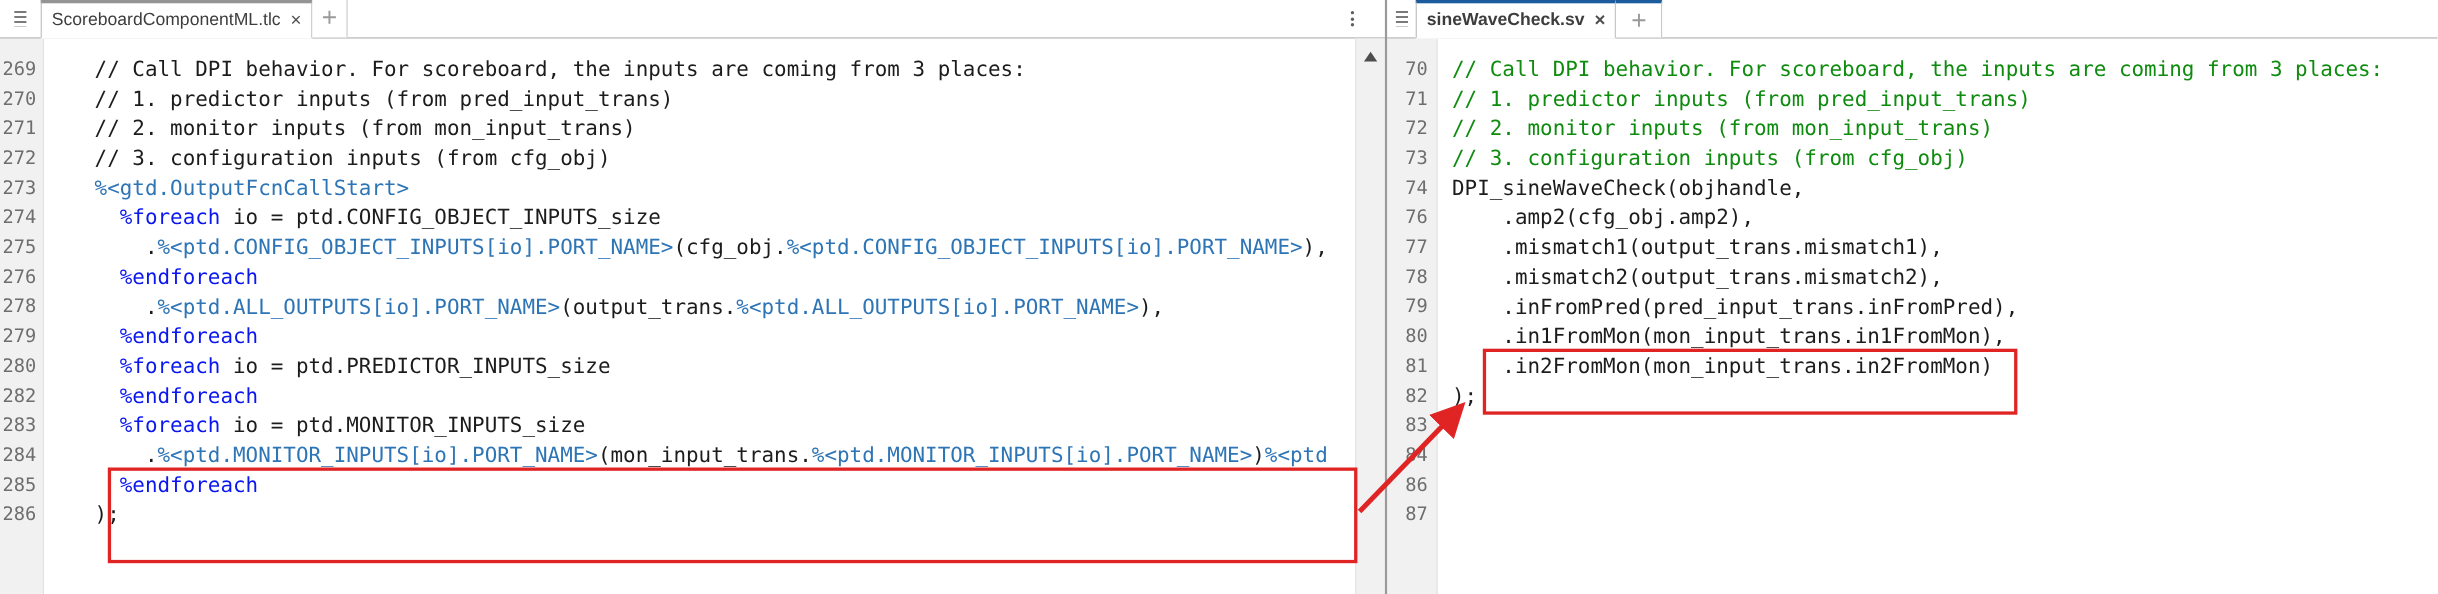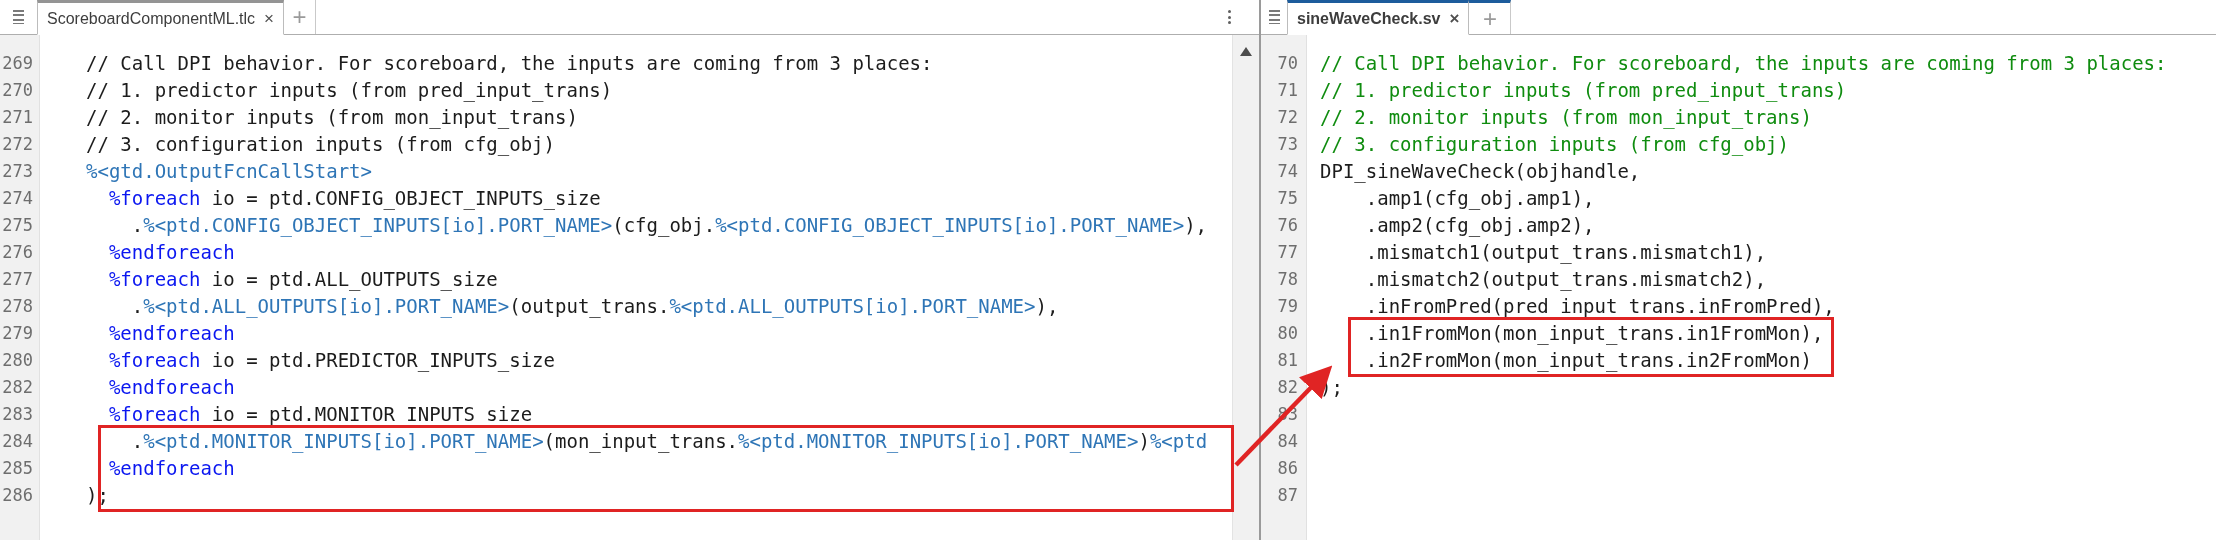--- a/index.html
+++ b/index.html
@@ -85,21 +85,20 @@
   </div>
   <div class="code" id="code-left">
       <div class="row"><span class="ln">269</span><span class="src"><span class="d">// Call DPI behavior. For scoreboard, the inputs are coming from 3 places:</span></span></div>
       <div class="row"><span class="ln">270</span><span class="src"><span class="d">// 1. predictor inputs (from pred_input_trans)</span></span></div>
       <div class="row"><span class="ln">271</span><span class="src"><span class="d">// 2. monitor inputs (from mon_input_trans)</span></span></div>
       <div class="row"><span class="ln">272</span><span class="src"><span class="d">// 3. configuration inputs (from cfg_obj)</span></span></div>
       <div class="row"><span class="ln">273</span><span class="src"><span class="t">%&lt;gtd.OutputFcnCallStart&gt;</span></span></div>
       <div class="row"><span class="ln">274</span><span class="src"><span class="k">  %foreach</span><span class="d"> io = ptd.CONFIG_OBJECT_INPUTS_size</span></span></div>
       <div class="row"><span class="ln">275</span><span class="src"><span class="d">    .</span><span class="t">%&lt;ptd.CONFIG_OBJECT_INPUTS[io].PORT_NAME&gt;</span><span class="d">(cfg_obj.</span><span class="t">%&lt;ptd.CONFIG_OBJECT_INPUTS[io].PORT_NAME&gt;</span><span class="d">),</span></span></div>
       <div class="row"><span class="ln">276</span><span class="src"><span class="k">  %endforeach</span></span></div>
-      <div class="row"><span class="ln">277</span><span class="src"><span class="k">  %foreach</span><span class="d"> io = ptd.ALL_OUTPUTS_size</span></span></div>
       <div class="row"><span class="ln">278</span><span class="src"><span class="d">    .</span><span class="t">%&lt;ptd.ALL_OUTPUTS[io].PORT_NAME&gt;</span><span class="d">(output_trans.</span><span class="t">%&lt;ptd.ALL_OUTPUTS[io].PORT_NAME&gt;</span><span class="d">),</span></span></div>
       <div class="row"><span class="ln">279</span><span class="src"><span class="k">  %endforeach</span></span></div>
       <div class="row"><span class="ln">280</span><span class="src"><span class="k">  %foreach</span><span class="d"> io = ptd.PREDICTOR_INPUTS_size</span></span></div>
       <div class="row"><span class="ln">282</span><span class="src"><span class="k">  %endforeach</span></span></div>
       <div class="row"><span class="ln">283</span><span class="src"><span class="k">  %foreach</span><span class="d"> io = ptd.MONITOR_INPUTS_size</span></span></div>
       <div class="row"><span class="ln">284</span><span class="src"><span class="d">    .</span><span class="t">%&lt;ptd.MONITOR_INPUTS[io].PORT_NAME&gt;</span><span class="d">(mon_input_trans.</span><span class="t">%&lt;ptd.MONITOR_INPUTS[io].PORT_NAME&gt;</span><span class="d">)</span><span class="t">%&lt;ptd</span></span></div>
       <div class="row"><span class="ln">285</span><span class="src"><span class="k">  %endforeach</span></span></div>
       <div class="row"><span class="ln">286</span><span class="src"><span class="d">);</span></span></div>
     </div>
   <div class="vscroll">
@@ -120,21 +119,20 @@
       <span class="x">×</span>
     </div>
     <div class="newtab">+</div>
   </div>
   <div class="code" id="code-right">
       <div class="row"><span class="ln">70</span><span class="src"><span class="c">// Call DPI behavior. For scoreboard, the inputs are coming from 3 places:</span></span></div>
       <div class="row"><span class="ln">71</span><span class="src"><span class="c">// 1. predictor inputs (from pred_input_trans)</span></span></div>
       <div class="row"><span class="ln">72</span><span class="src"><span class="c">// 2. monitor inputs (from mon_input_trans)</span></span></div>
       <div class="row"><span class="ln">73</span><span class="src"><span class="c">// 3. configuration inputs (from cfg_obj)</span></span></div>
       <div class="row"><span class="ln">74</span><span class="src"><span class="d">DPI_sineWaveCheck(objhandle,</span></span></div>
-      <div class="row"><span class="ln">75</span><span class="src"><span class="d">    .amp1(cfg_obj.amp1),</span></span></div>
       <div class="row"><span class="ln">76</span><span class="src"><span class="d">    .amp2(cfg_obj.amp2),</span></span></div>
       <div class="row"><span class="ln">77</span><span class="src"><span class="d">    .mismatch1(output_trans.mismatch1),</span></span></div>
       <div class="row"><span class="ln">78</span><span class="src"><span class="d">    .mismatch2(output_trans.mismatch2),</span></span></div>
       <div class="row"><span class="ln">79</span><span class="src"><span class="d">    .inFromPred(pred_input_trans.inFromPred),</span></span></div>
       <div class="row"><span class="ln">80</span><span class="src"><span class="d">    .in1FromMon(mon_input_trans.in1FromMon),</span></span></div>
       <div class="row"><span class="ln">81</span><span class="src"><span class="d">    .in2FromMon(mon_input_trans.in2FromMon)</span></span></div>
       <div class="row"><span class="ln">82</span><span class="src"><span class="d">);</span></span></div>
       <div class="row"><span class="ln">83</span><span class="src"></span></div>
       <div class="row"><span class="ln">84</span><span class="src"></span></div>
       <div class="row"><span class="ln">86</span><span class="src"></span></div>

